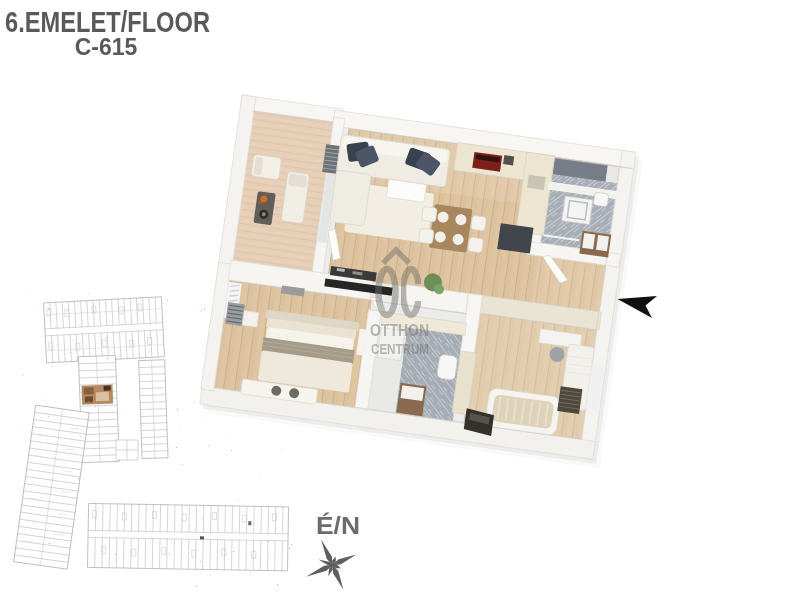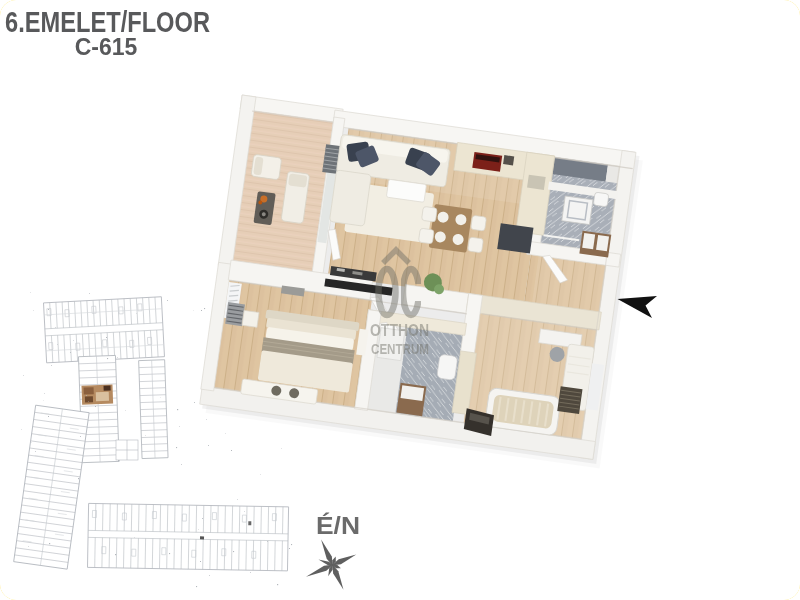--- a/index.html
+++ b/index.html
@@ -1,16 +1,16 @@
 <!DOCTYPE html>
 <html><head>
 <meta charset="utf-8">
 <style>
   html,body{margin:0;padding:0;background:#ffffff;}
-  #stage{position:relative;width:800px;height:600px;background:#fde047;overflow:hidden;font-family:"Liberation Sans",sans-serif;border-radius:16px;}
+  #stage{position:relative;width:800px;height:600px;background:#fde047;overflow:hidden;font-family:"Liberation Sans",sans-serif;}
 </style>
 </head>
 <body>
 <div id="stage">
 <svg width="800" height="600" viewBox="0 0 800 600" xmlns="http://www.w3.org/2000/svg">
 <defs>
   <pattern id="planksV" width="11" height="40" patternUnits="userSpaceOnUse">
     <rect width="11" height="40" fill="#dcc19e"></rect>
     <rect x="0" width="0.9" height="40" fill="#cbae86"></rect>
     <rect x="5.5" width="5.5" height="40" fill="#e2c8a4" opacity="0.55"></rect>

